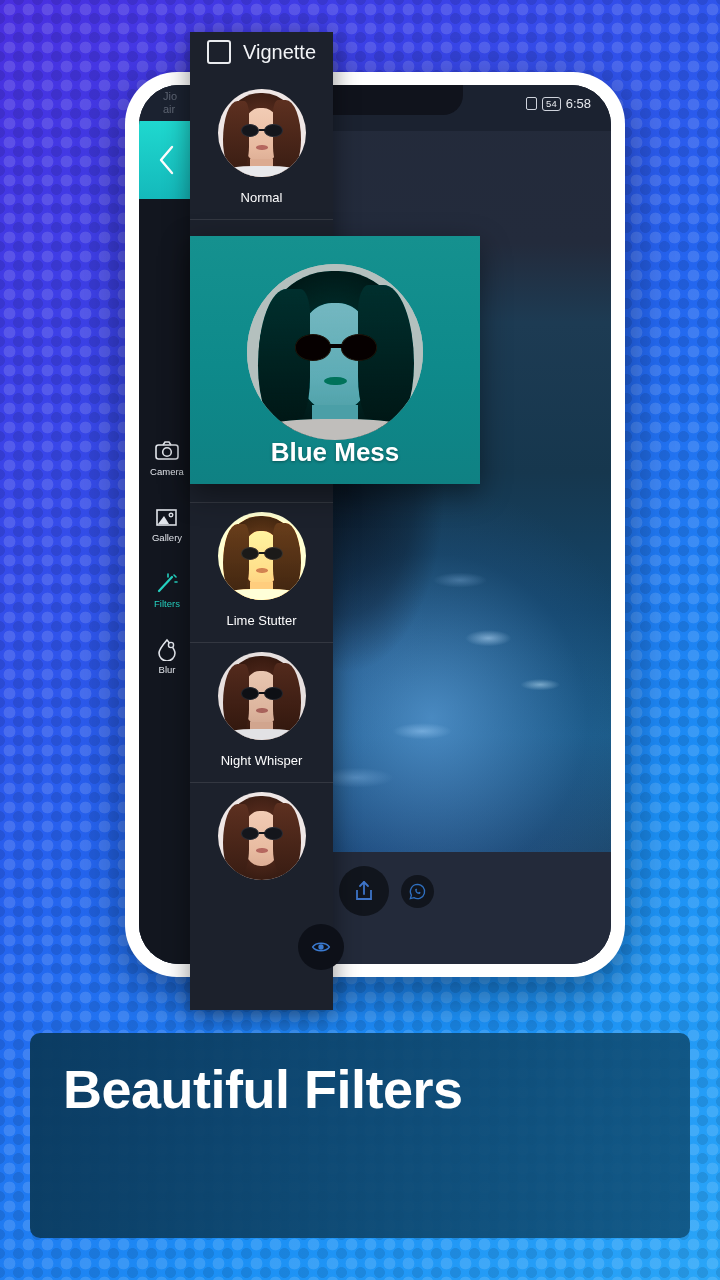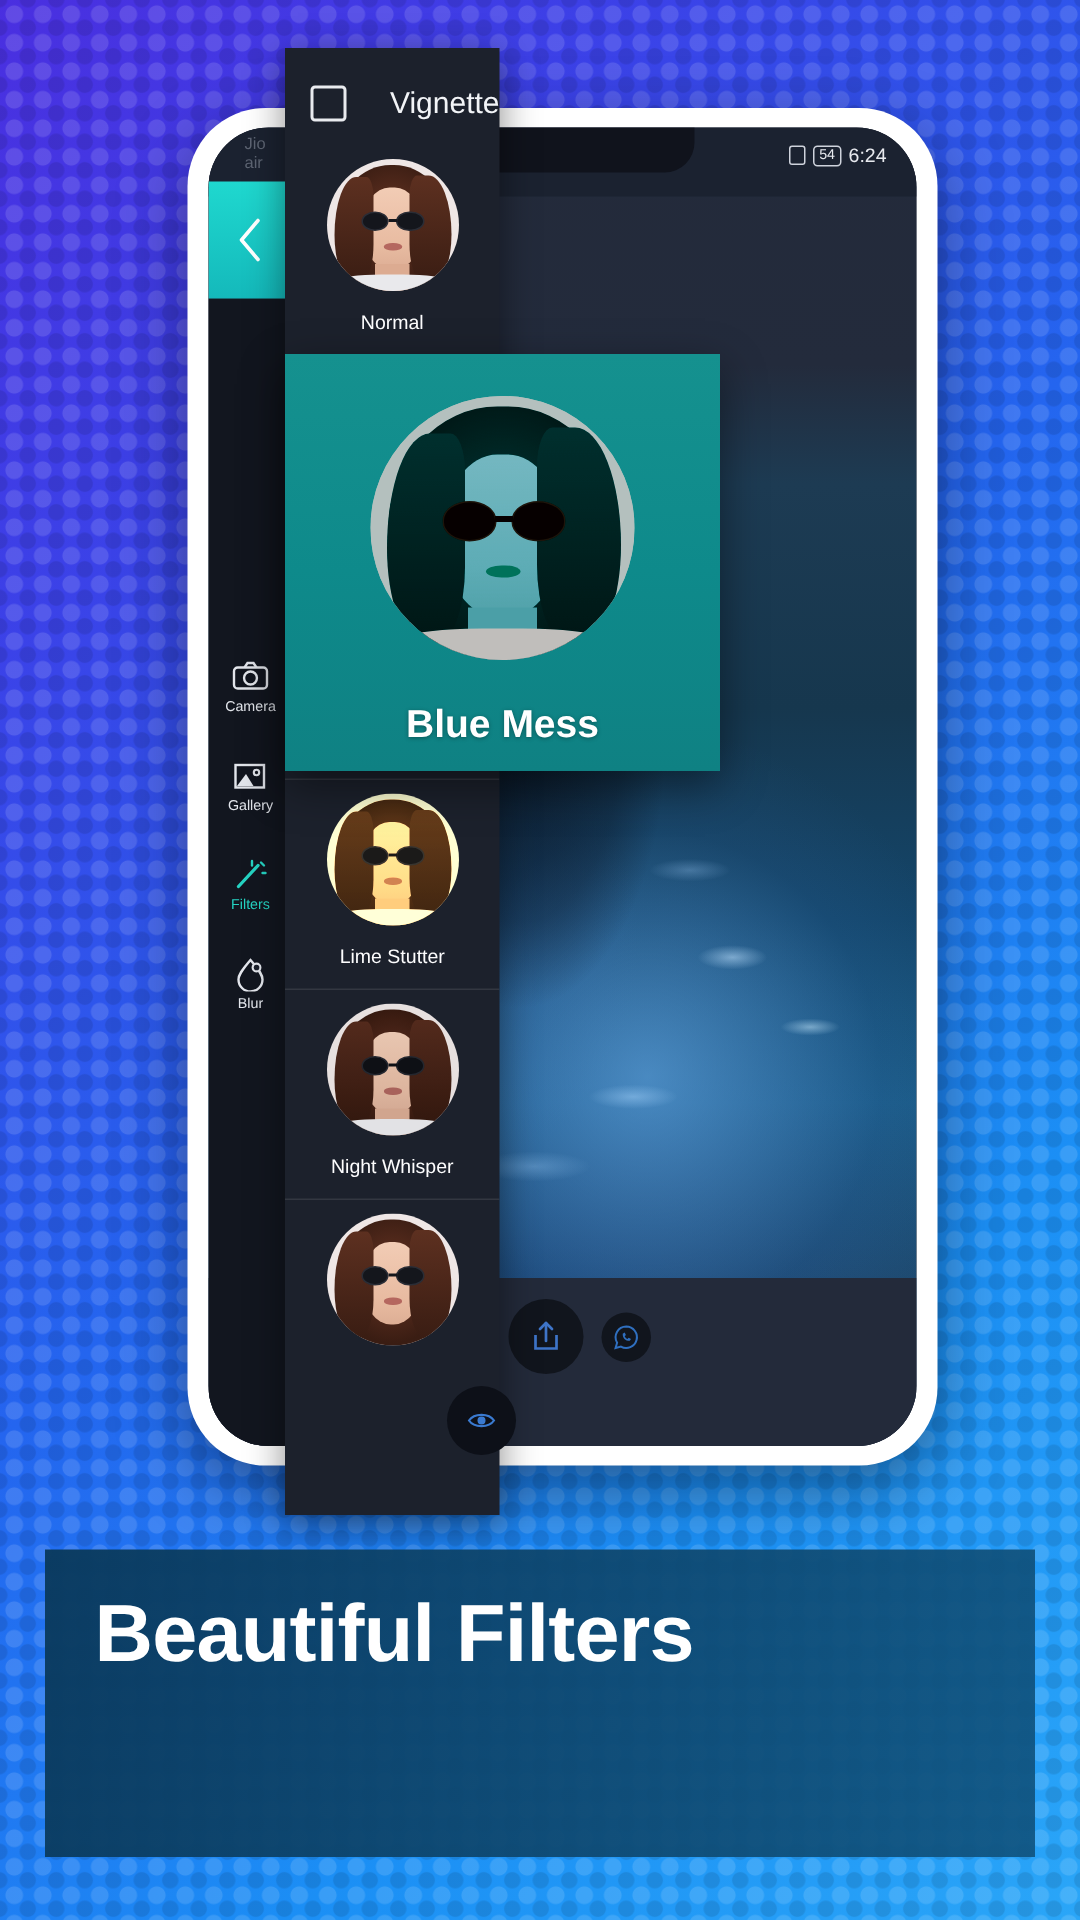--- a/index.html
+++ b/index.html
@@ -115,21 +115,21 @@
     position:absolute; left:0; right:0; bottom:0; height:112px;
     background:#232a3a; z-index:22;
   }
 
   
   #panel {
     position:absolute; left:190px; top:32px; width:143px; height:978px;
     background:#1c212c; z-index:60; overflow:hidden;
     box-shadow:0 6px 24px rgba(0,0,0,0.45);
   }
-  #vig-head { display:flex; align-items:center; gap:12px; padding:25px 0 16px 17px;justify-content:space-between; }
+  #vig-head { display:flex; align-items:center; gap:12px; padding:8px 0 16px 17px; }
   #vig-box {
     width:24px; height:24px; border:2.4px solid #e9ebef; border-radius:3px; background:#1c212c;
   }
   #vig-label { color:#f2f4f7; font-size:20px; }
 
   .fitem { position:relative; height:139px; }
   .fitem .thumb {
     position:absolute; left:50%; transform:translateX(-50%); top:9px;
     width:88px; height:88px; border-radius:50%; overflow:hidden;
   }
@@ -161,21 +161,21 @@
   .portrait .neck { position:absolute; left:37%; top:80%; width:26%; height:20%;
       background:#dcab91; }
   .portrait .shirt { position:absolute; left:10%; bottom:0; width:80%; height:12%;
       background:#e9e9ec; border-radius:40% 40% 0 0; }
   .t-blue  { filter:hue-rotate(160deg) saturate(1.5) brightness(0.78) contrast(1.15); }
   .t-lime  { filter:sepia(0.55) hue-rotate(5deg) saturate(1.8) brightness(1.05); }
   .t-night { filter:saturate(0.9) brightness(0.95) contrast(1.05); }
 
   
   #bigcard {
-    position:absolute; left:190px; top:236px; width:290px; height:278px; z-index:70;
+    position:absolute; left:190px; top:236px; width:290px; height:248px; z-index:70;
     background:linear-gradient(180deg,#15918f 0%,#0e8a8b 52%,#0f8183 100%);
     box-shadow:0 10px 28px rgba(0,0,0,0.45);
   }
   #bigcard .bigthumb {
     position:absolute; left:50%; transform:translateX(-50%); top:28px;
     width:176px; height:176px; border-radius:50%; overflow:hidden;
     background:#f3e6e7;
   }
   #bigcard .bigname {
     position:absolute; left:0; right:0; bottom:16px; text-align:center;
@@ -185,20 +185,21 @@
   #eye-btn {
     position:absolute; left:298px; top:924px; width:46px; height:46px; z-index:65;
     border-radius:50%; background:#0d1018;
     display:flex; align-items:center; justify-content:center;
   }
 
   
   #banner {
     position:absolute; left:30px; top:1033px; width:660px; height:205px; z-index:80;
     background:linear-gradient(110deg, rgba(10,58,94,0.97) 0%, rgba(14,72,112,0.94) 55%, rgba(16,84,128,0.92) 100%);
+    border-radius:10px;
   }
   #banner-title {
     position:absolute; left:33px; top:25px;
     color:#ffffff; font-size:54px; font-weight:bold; letter-spacing:-0.5px;
   }
   #banner-sub {
     position:absolute; right:36px; bottom:26px;
     color:#ffffff; font-size:26px; font-weight:bold;
   }
 </style>
@@ -220,21 +221,21 @@
     <div id="app-title">
       <div>Jio</div>
       <div>air</div>
     </div>
 
     <div id="notch"></div>
 
     <div id="status">
       <span class="sicon"></span>
       <span class="batt">54</span>
-      <span>6:24</span>
+      <span>6:58</span>
     </div>
 
     <div id="backbtn">
       <svg viewBox="0 0 26 34">
         <polyline points="18,4 7,17 18,30" fill="none" stroke="#ffffff" stroke-width="2.4" stroke-linecap="round" stroke-linejoin="round"></polyline>
       </svg>
     </div>
 
     <div id="rail">
       <div class="tool">

